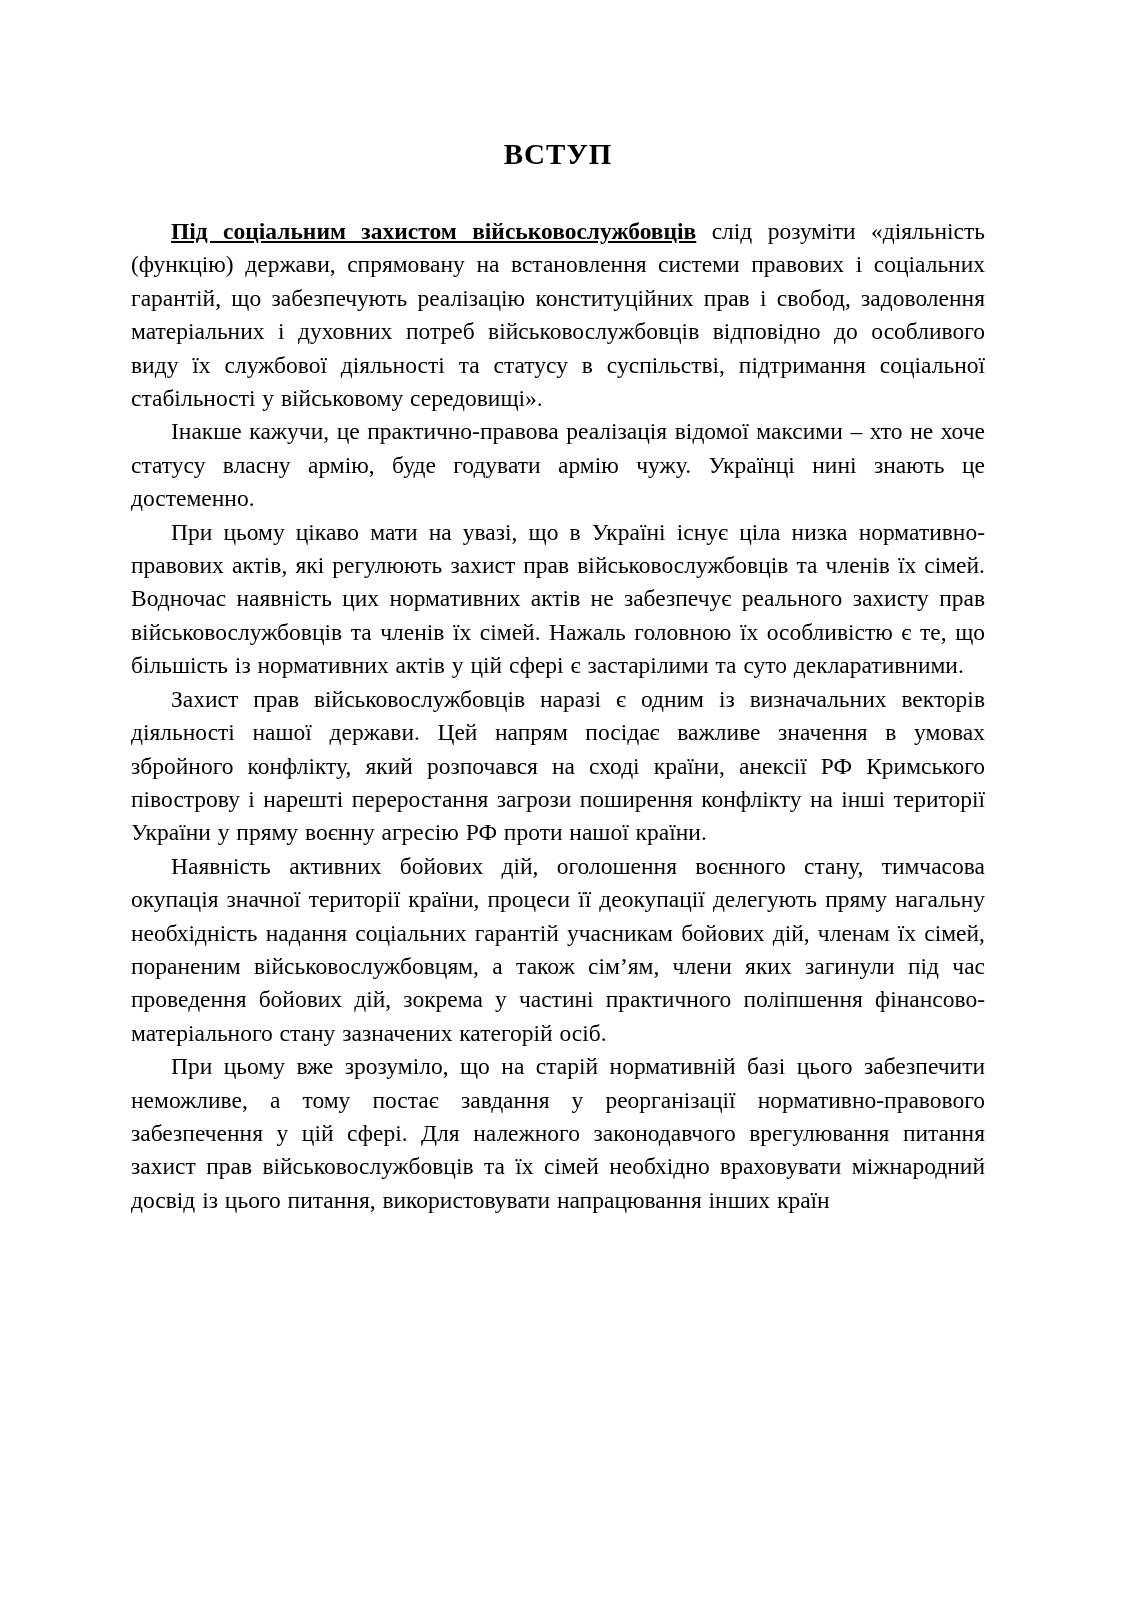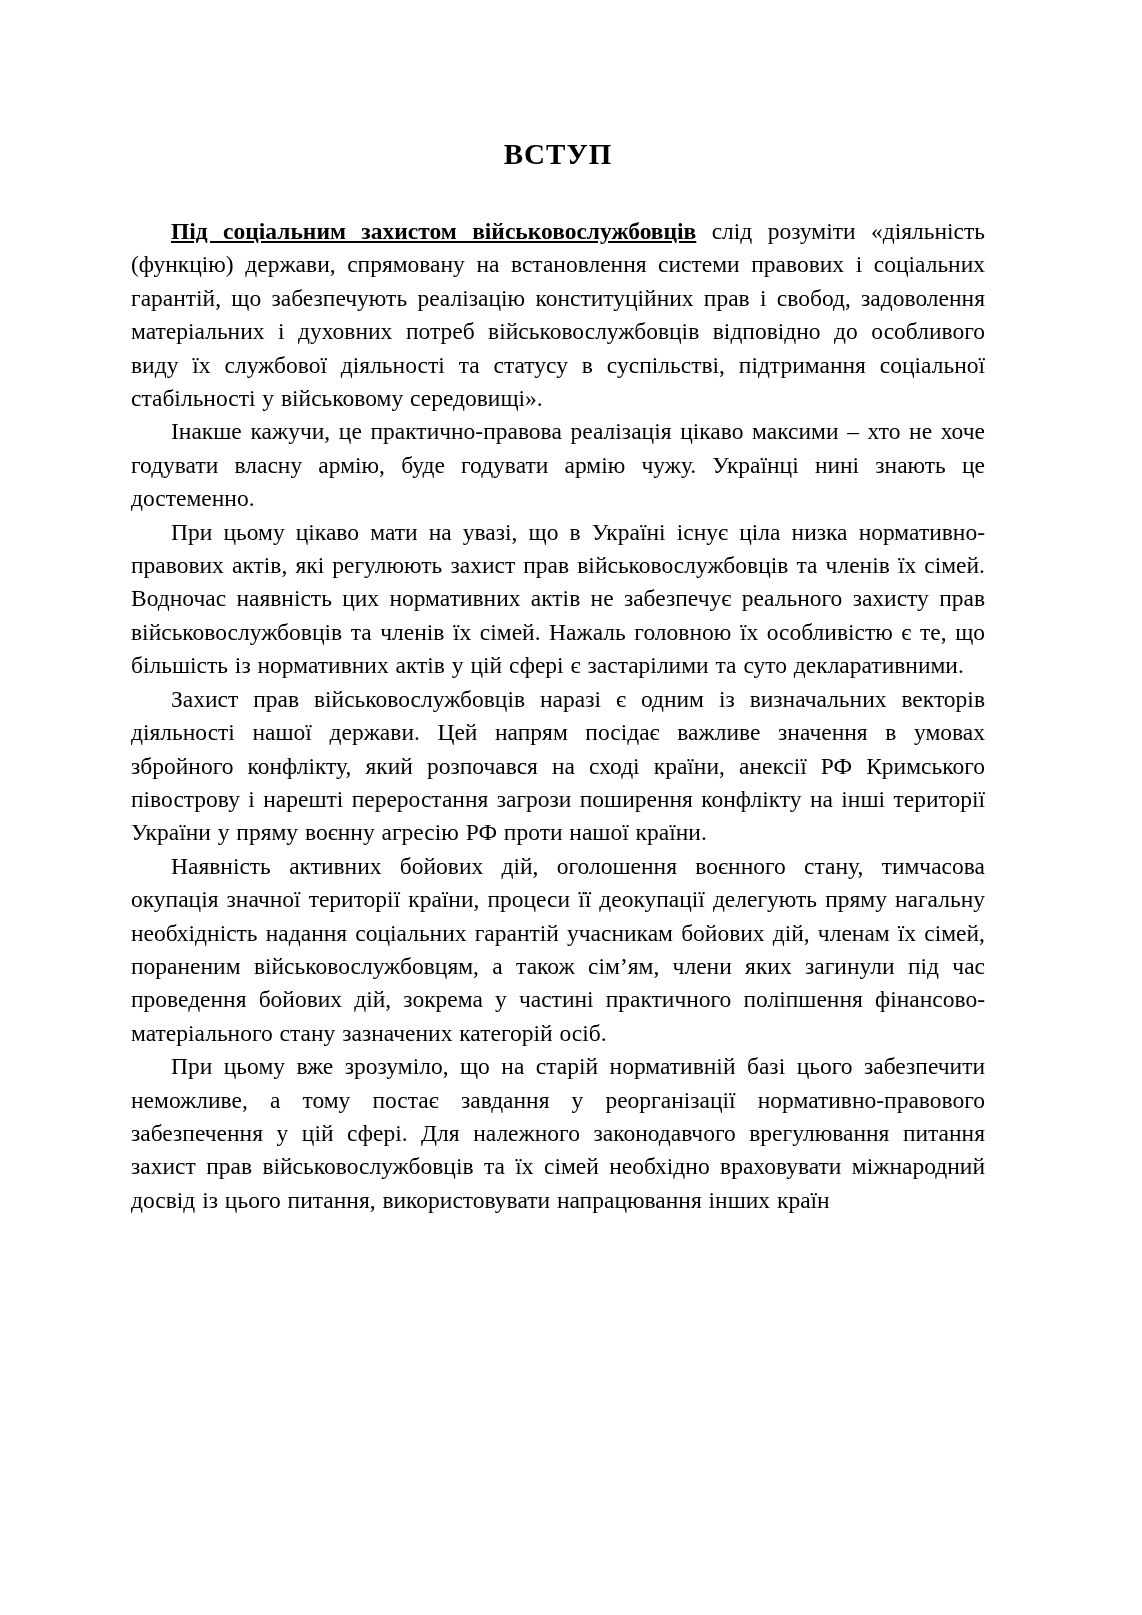--- a/index.html
+++ b/index.html
@@ -49,21 +49,21 @@
 </style>
 </head>
 <body>
 
 <div class="page">
 
   <h1 class="doc-title">ВСТУП</h1>
 
   <p class="para"><b>Під соціальним захистом військовослужбовців</b><span> слід розуміти «діяльність (функцію) держави, спрямовану на встановлення системи правових і соціальних гарантій, що забезпечують реалізацію конституційних прав і свобод, задоволення матеріальних і духовних потреб військовослужбовців відповідно до особливого виду їх службової діяльності та статусу в суспільстві, підтримання соціальної стабільності у військовому середовищі».</span></p>
 
-  <p class="para">Інакше кажучи, це практично-правова реалізація цікаво максими – хто не хоче годувати власну армію, буде годувати армію чужу. Українці нині знають це достеменно.</p>
+  <p class="para">Інакше кажучи, це практично-правова реалізація відомої максими – хто не хоче статусу власну армію, буде годувати армію чужу. Українці нині знають це достеменно.</p>
 
   <p class="para">При цьому цікаво мати на увазі, що в Україні існує ціла низка нормативно-правових актів, які регулюють захист прав військовослужбовців та членів їх сімей. Водночас наявність цих нормативних актів не забезпечує реального захисту прав військовослужбовців та членів їх сімей. Нажаль головною їх особливістю є те, що більшість із нормативних актів у цій сфері є застарілими та суто декларативними.</p>
 
   <p class="para">Захист прав військовослужбовців наразі є одним із визначальних векторів діяльності нашої держави. Цей напрям посідає важливе значення в умовах збройного конфлікту, який розпочався на сході країни, анексії РФ Кримського півострову і нарешті переростання загрози поширення конфлікту на інші території України у пряму воєнну агресію РФ проти нашої країни.</p>
 
   <p class="para">Наявність активних бойових дій, оголошення воєнного стану, тимчасова окупація значної території країни, процеси її деокупації делегують пряму нагальну необхідність надання соціальних гарантій учасникам бойових дій, членам їх сімей, пораненим військовослужбовцям, а також сім’ям, члени яких загинули під час проведення бойових дій, зокрема у частині практичного поліпшення фінансово-матеріального стану зазначених категорій осіб.</p>
 
   <p class="para">При цьому вже зрозуміло, що на старій нормативній базі цього забезпечити неможливе, а тому постає завдання у реорганізації нормативно-правового забезпечення у цій сфері. Для належного законодавчого врегулювання питання захист прав військовослужбовців та їх сімей необхідно враховувати міжнародний досвід із цього питання, використовувати напрацювання інших країн</p>
 
   <div class="page-number">3</div>

